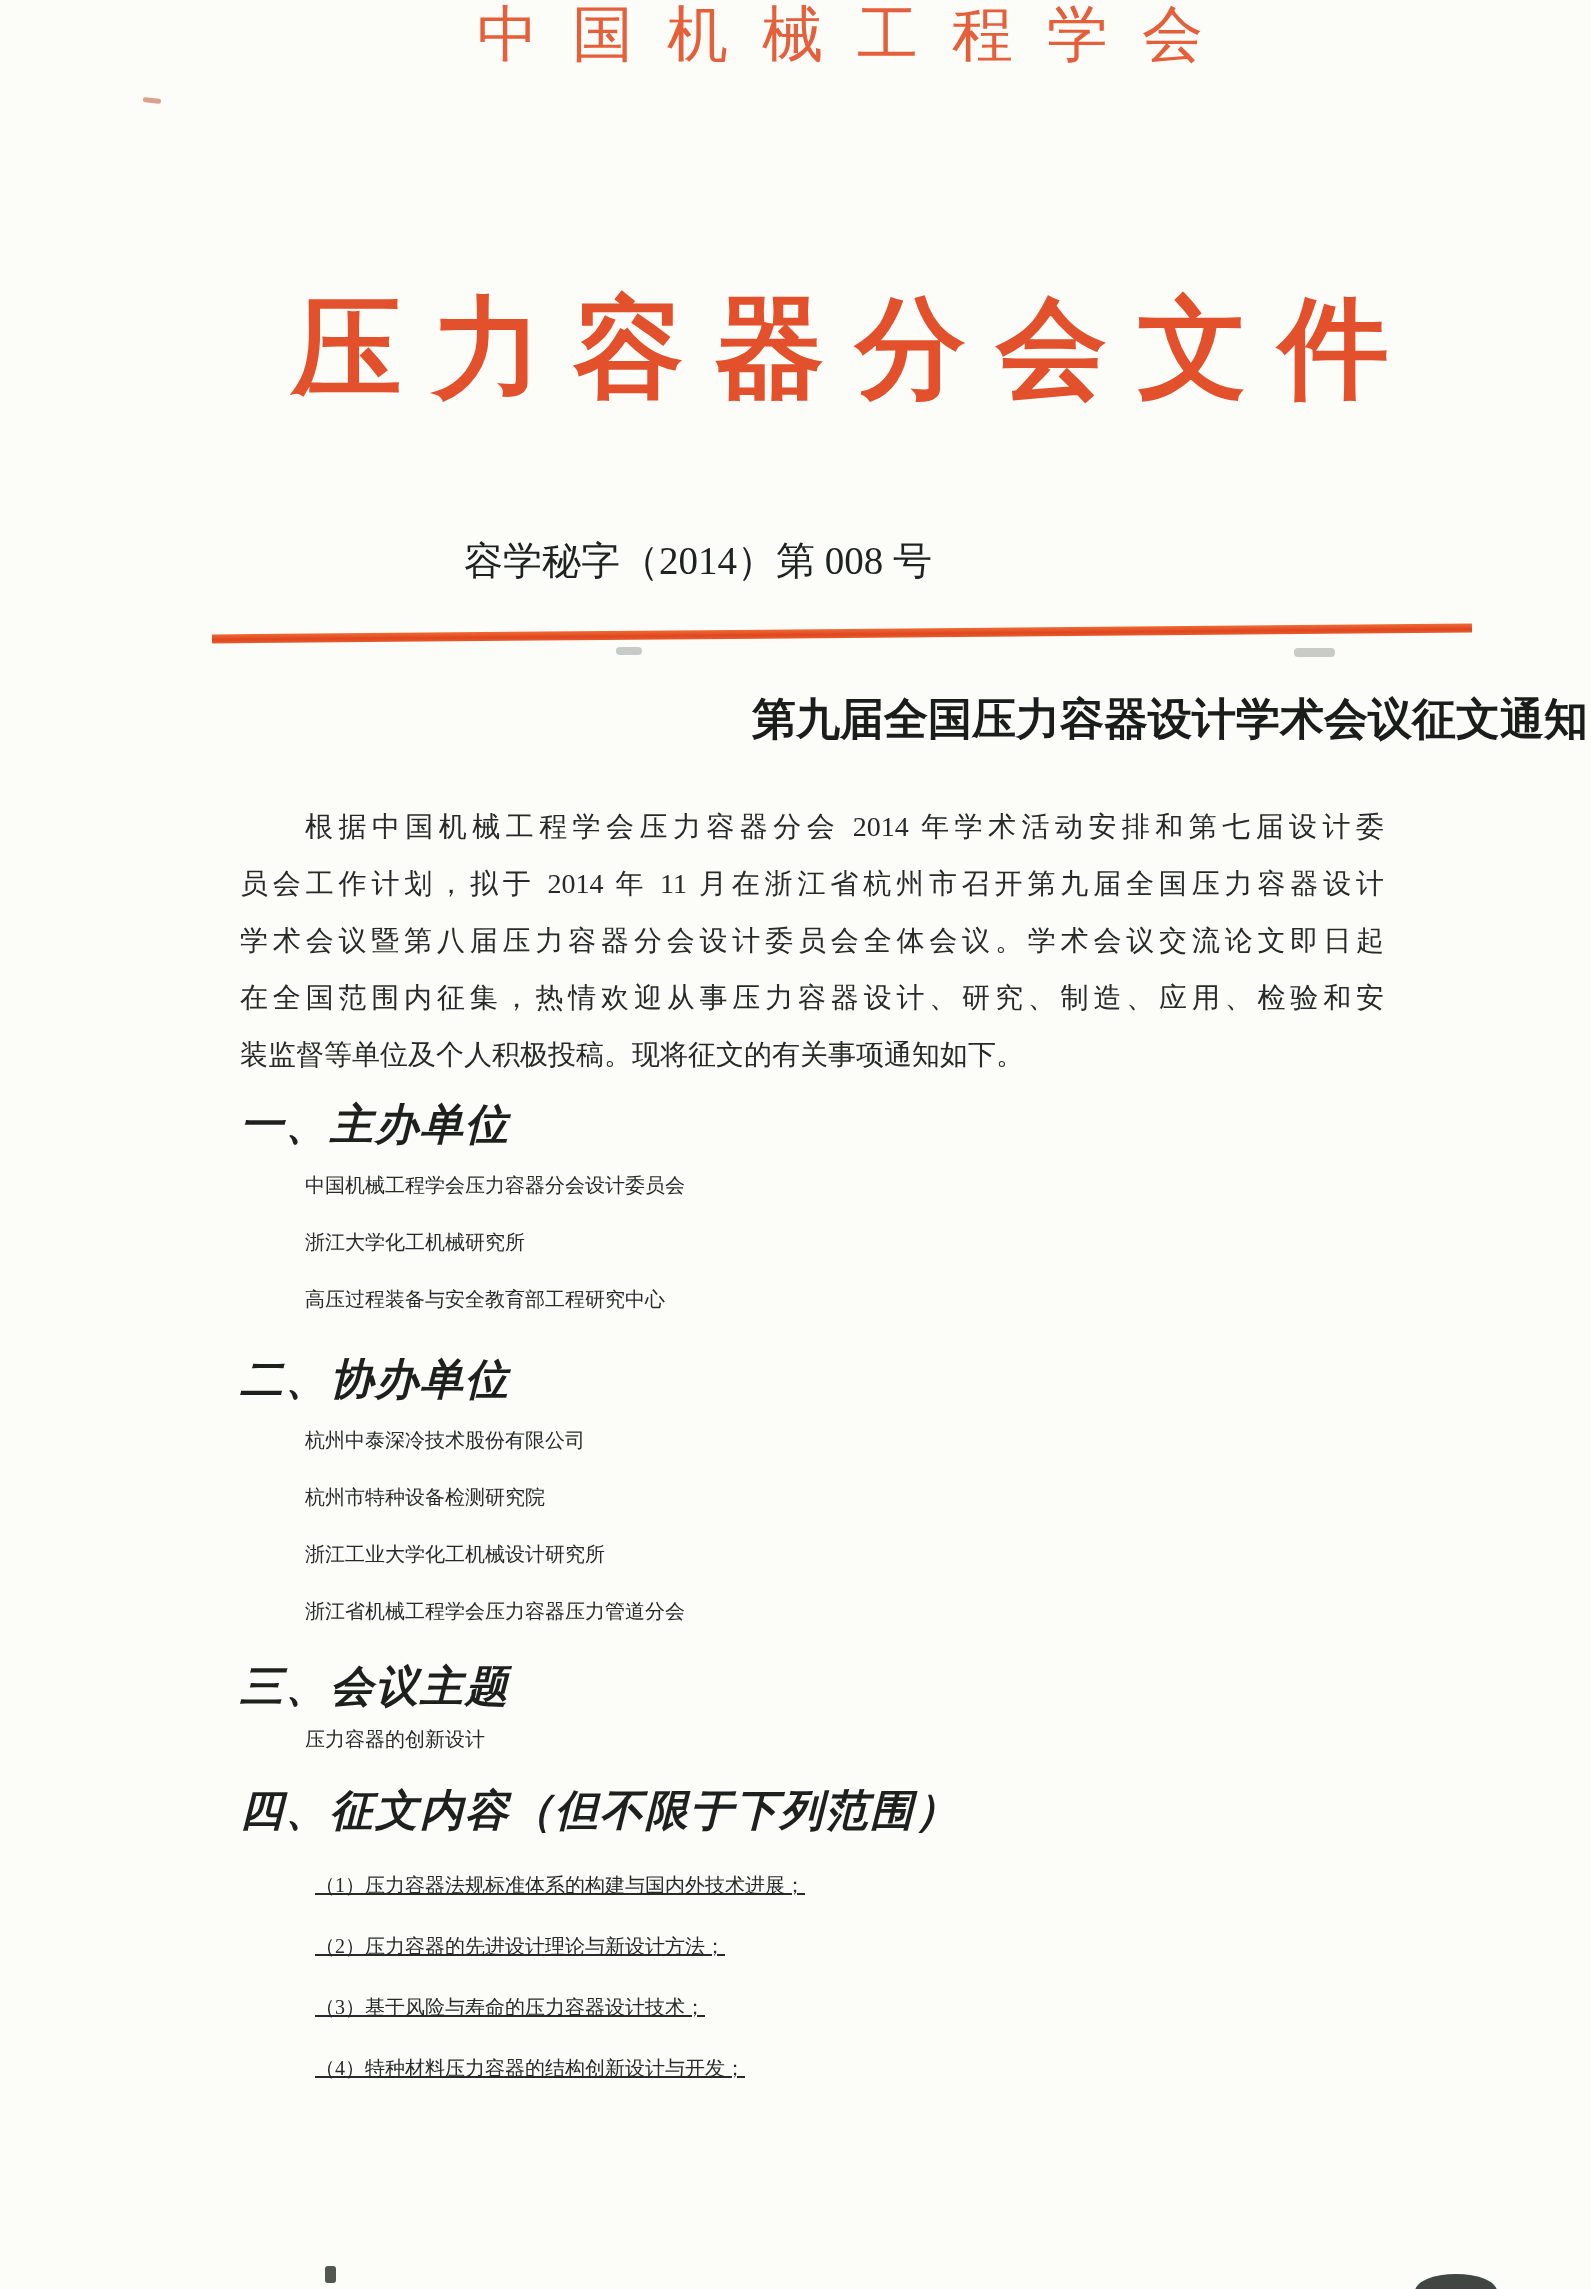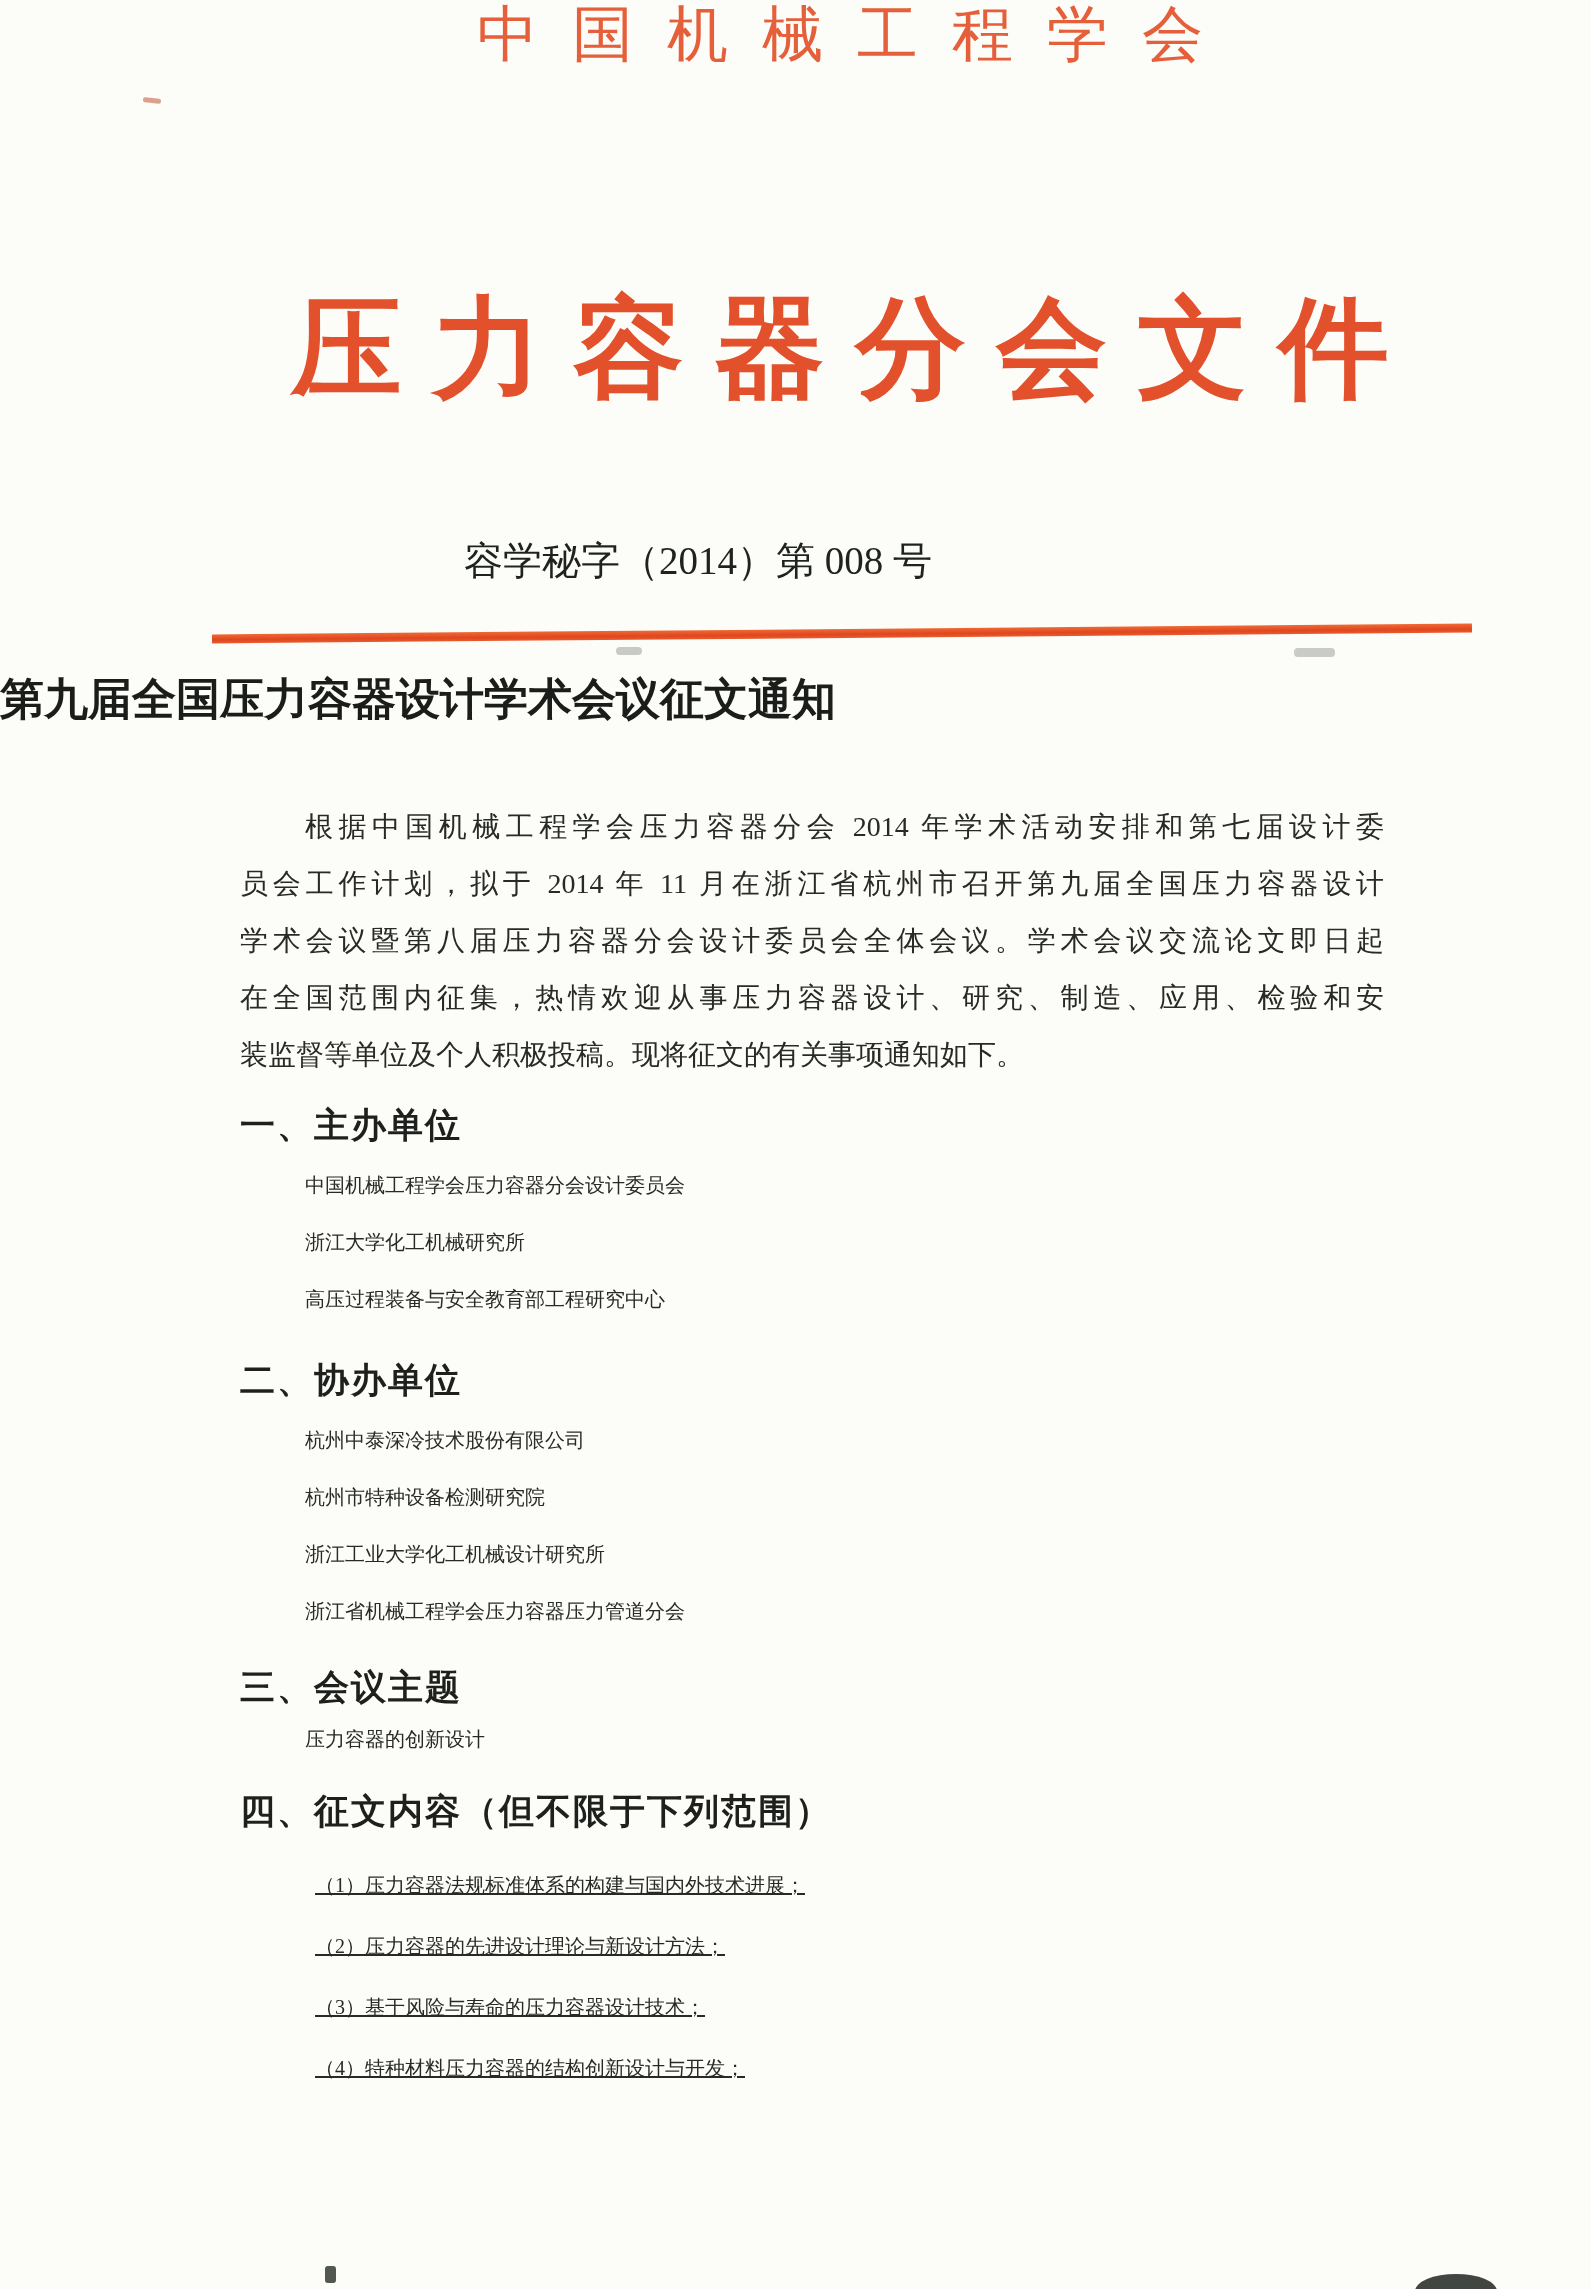--- a/index.html
+++ b/index.html
@@ -31,40 +31,41 @@
     position: absolute; left: 0; top: 533px; width: 1308px;
     font-size: 39px; line-height: 55px; text-align: center;
     color: #1f2320;
   }
   .red-rule {
     position: absolute; left: 212px; top: 629px; width: 1260px; height: 8.8px;
     background: linear-gradient(180deg, #ef6a35 0%, #e0461f 60%, #e85c2e 100%);
     transform: rotate(-0.49deg);
   }
   .notice-title {
-    position: absolute; left: 0; top: 668px; width: 1588px;
-    font-size: 44px; line-height: 61px; text-align: left;
+    position: absolute; left: 0; top: 688px; width: 1588px;
+    font-size: 44px; line-height: 61px; text-align: right;
     font-weight: bold; color: #1b1d1b;
     font-family: "Liberation Sans", "DejaVu Sans", sans-serif;
   }
   .intro {
     position: absolute; left: 240px; top: 798px; width: 1144px;
     font-size: 28px; line-height: 57px;
   }
   .intro .line {
     text-align: justify; text-align-last: justify;
   }
   .intro .line:first-child { text-indent: 65px; }
   .intro .line:last-child  { text-align-last: left; }
 
   .section { position: absolute; left: 240px; width: 1196px; }
   .section .heading {
-    font-size: 35px; line-height: 57px; font-weight: bold; color: #1e201e;
+    font-size: 43px; line-height: 57px; font-weight: bold; color: #1e201e;
     font-family: "Liberation Sans", "DejaVu Sans", sans-serif;
     letter-spacing: 2px;
+    font-style: italic;
   }
   .section .items { margin: 3.9px 0 0 65px; font-size: 20px; line-height: 57px; }
   .section .items .item { color: #272a26; }
 
   #section-1 { top: 1096px; }
   #section-2 { top: 1351px; }
   #section-3 { top: 1658px; }
   #section-3 .items { margin-top: -3.9px; }
   #section-4 { top: 1782px; }
   #section-4 .items { margin-top: 15.7px; margin-left: 75px; line-height: 61px; text-decoration: underline; }

